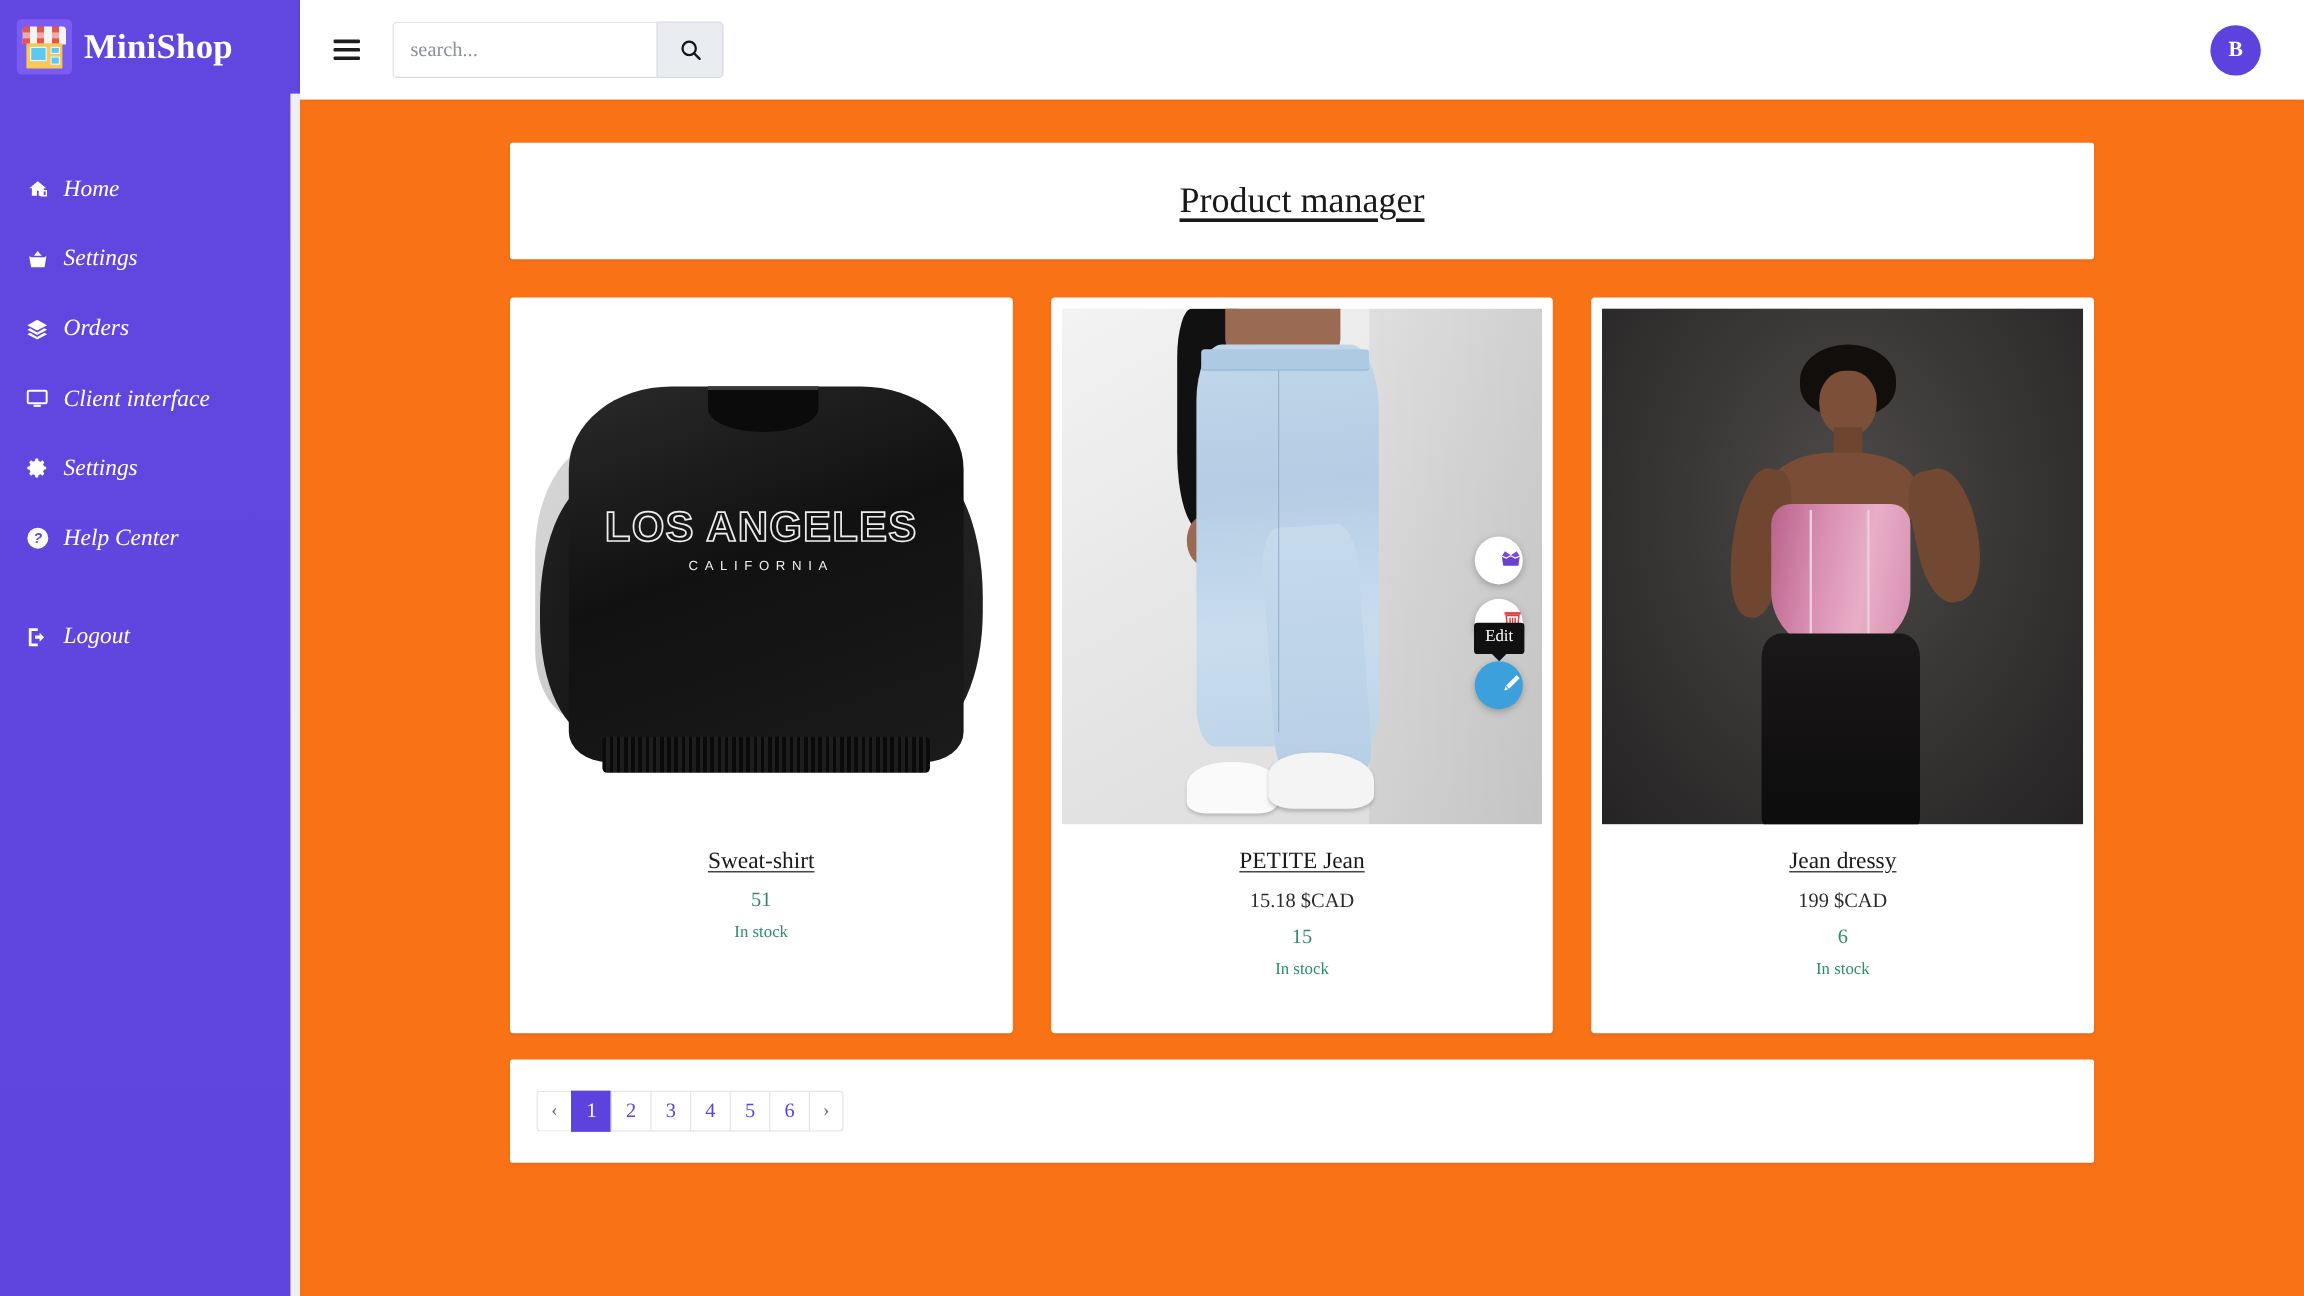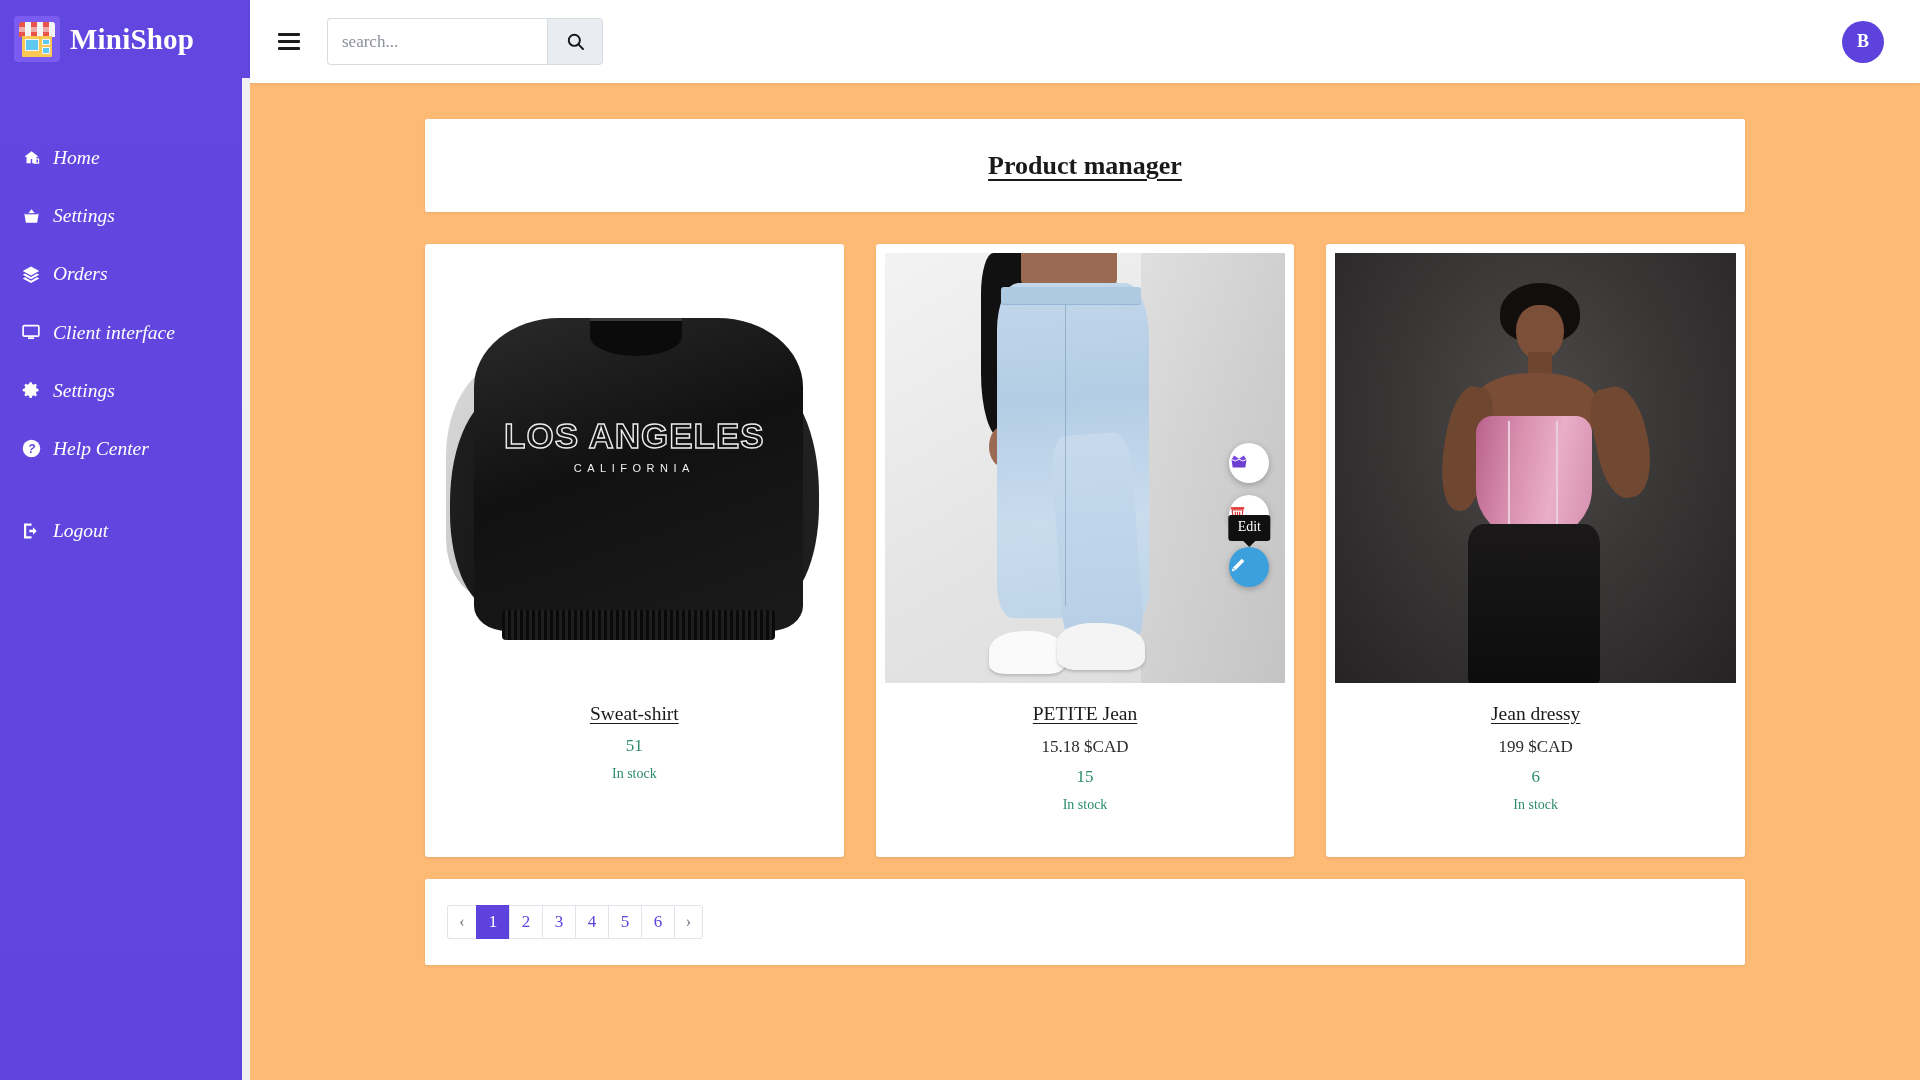--- a/index.html
+++ b/index.html
@@ -80,21 +80,21 @@
     flex: 0 0 22px;
   }
   .nav-item .ico svg { display: block; fill: #ffffff; }
   .nav-gap { height: 24px; }
 
   
   .main {
     flex: 1;
     display: flex;
     flex-direction: column;
-    background: #fdba74;
+    background: #f97316;
     min-width: 0;
   }
 
   
   .topbar {
     height: 83px;
     background: #ffffff;
     display: flex;
     align-items: center;
     padding: 0 36px 0 28px;
@@ -165,22 +165,22 @@
     border-radius: 2px;
     box-shadow: 0 1px 3px rgba(20,20,40,.08);
   }
 
   .title-panel {
     padding: 32px 20px 31px;
     text-align: center;
     margin-bottom: 32px;
   }
   .page-title {
-    font-size: 26px;
-    font-weight: bold;
+    font-size: 30px;
+    font-weight: normal;
     color: #1a1a1a;
     text-decoration: underline;
     text-underline-offset: 5px;
     font-family: "Liberation Serif", serif;
   }
 
   
   .grid {
     display: flex;
     gap: 32px;
@@ -244,21 +244,21 @@
     flex-direction: column;
     gap: 12px;
     align-items: center;
     z-index: 6;
   }
   .fab {
     width: 40px; height: 40px;
     border-radius: 50%;
     background: #ffffff;
     box-shadow: 0 2px 6px rgba(0,0,0,.25);
-    display: flex; align-items: center; justify-content: flex-start;
+    display: flex; align-items: center; justify-content: flex-end;
     cursor: pointer;
     position: relative;
   }
   .fab.active { background: #3ca0dd; }
   .tooltip {
     position: absolute;
     bottom: 46px;
     left: 50%;
     transform: translateX(-50%);
     background: #101010;

